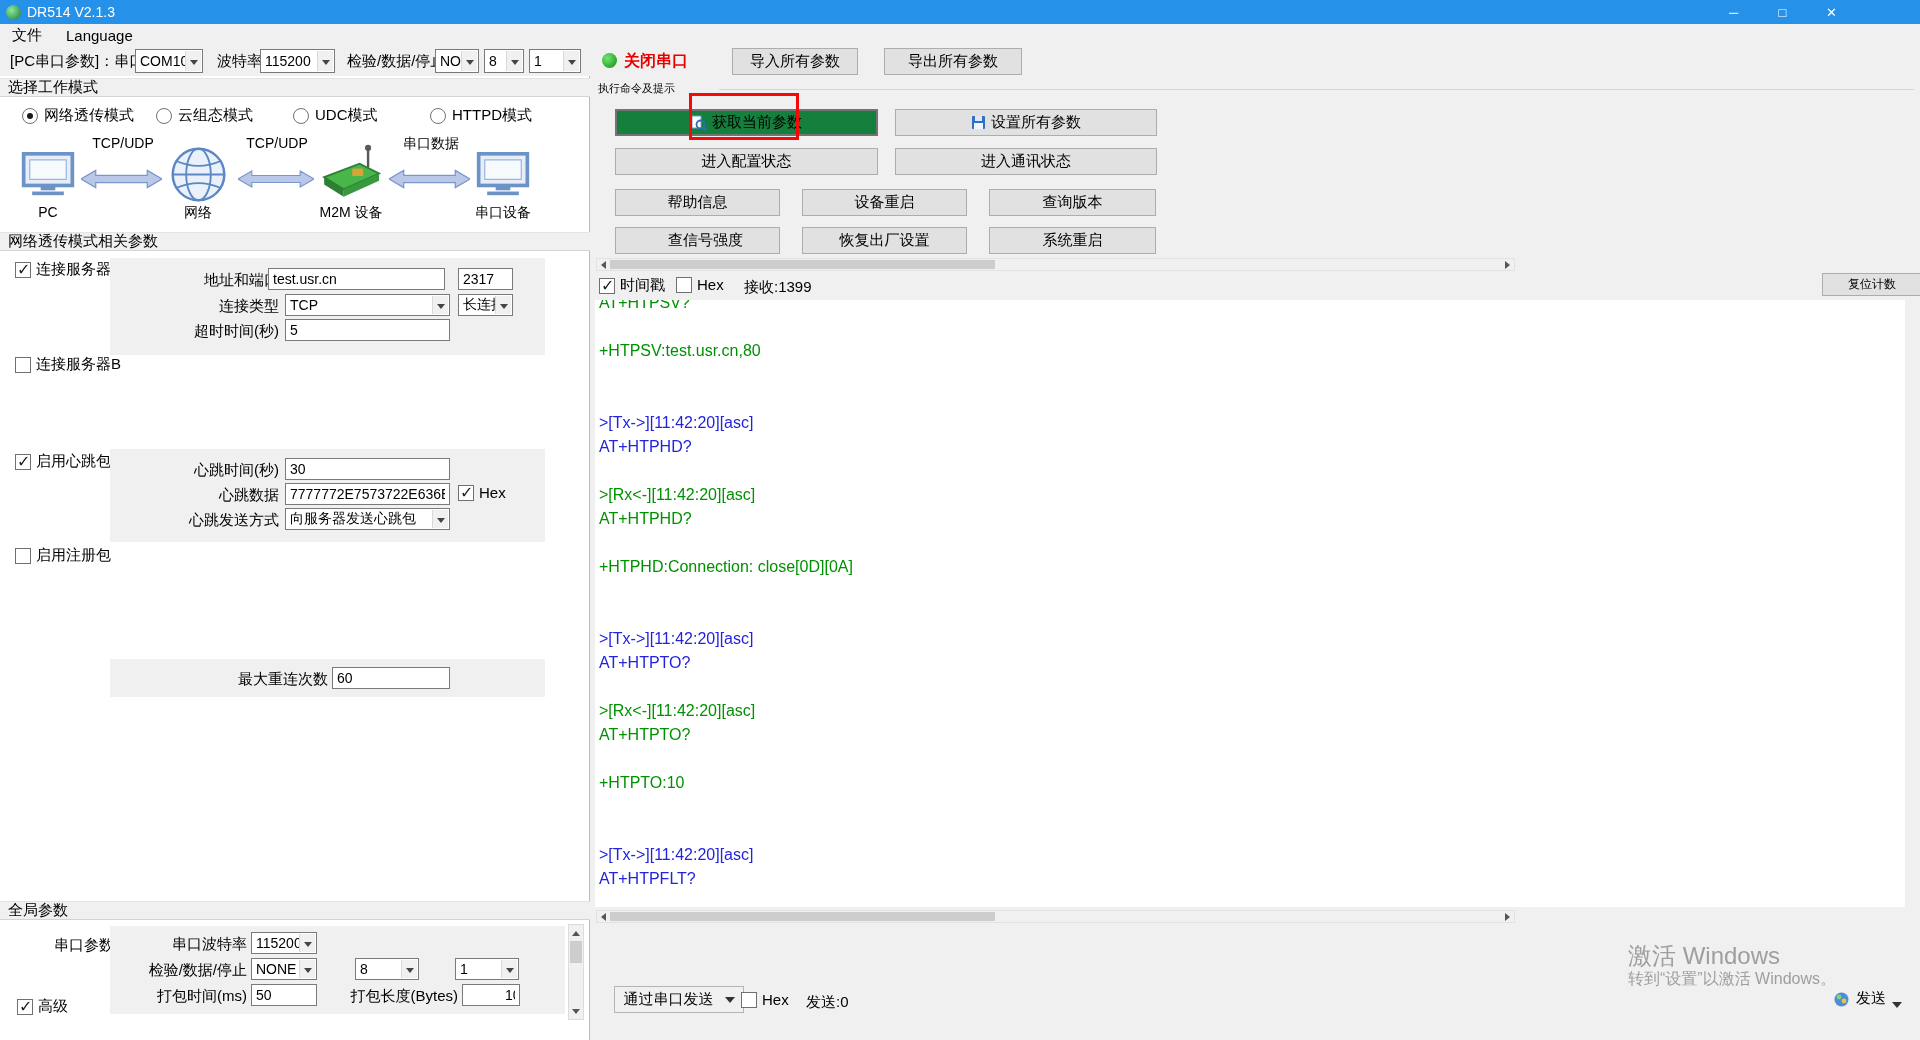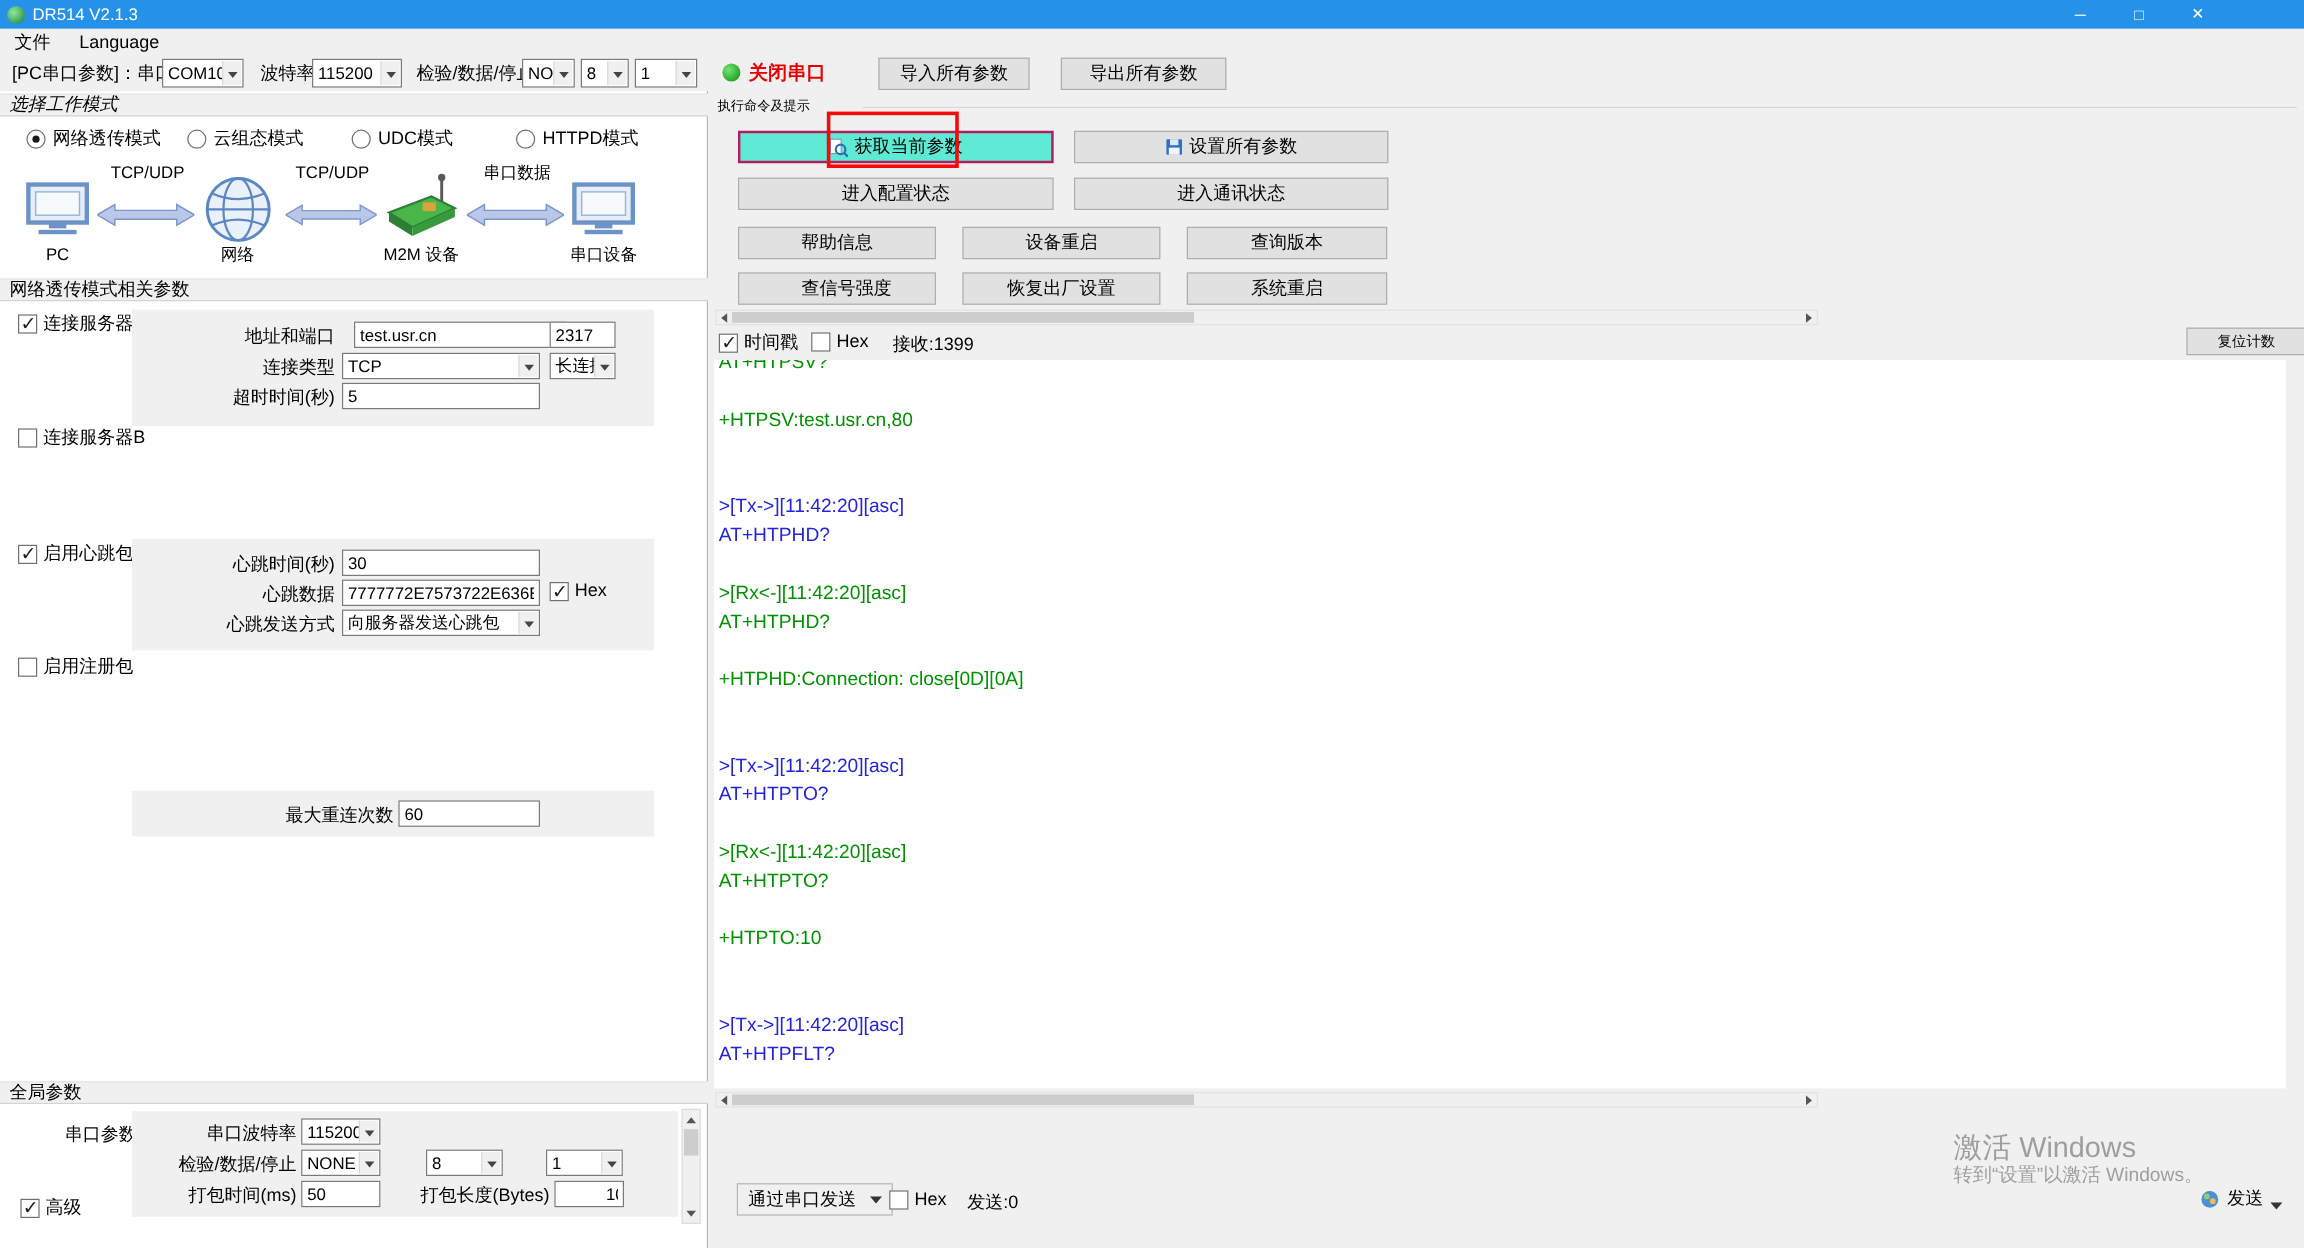--- a/index.html
+++ b/index.html
@@ -22,21 +22,21 @@
   .toolbar { position:absolute; left:0; top:47px; width:100%; height:29px; background:#f0f0f0; }
   .tlabel { position:absolute; top:5px; font-size:15px; white-space:nowrap; }
 
   .select { position:absolute; height:24px; background:#fff; border:1px solid #7a7a7a; display:flex; align-items:center; padding:0 18px 0 4px; font-size:14px; white-space:nowrap; overflow:hidden; }
   .select .sel-btn { position:absolute; right:1px; top:1px; bottom:1px; width:16px; background:#f0f0f0; border-left:1px solid #d9d9d9; }
   .select .arr { position:absolute; right:4px; top:10px; width:0; height:0; border-left:4px solid transparent; border-right:4px solid transparent; border-top:5px solid #444; z-index:2; }
   .select.h22 { height:22px; }
   .select.h22 .arr { top:9px; }
 
   .btn { position:absolute; height:27px; background:#e1e1e1; border:1px solid #adadad; display:flex; align-items:center; justify-content:center; font-size:15px; white-space:nowrap; gap:5px; }
-  .btn.focused { background:#5eead4; border:2px solid #be185d; }
+  .btn.focused { background:#15803d; border:2px solid #737373; }
 
   .tinput { position:absolute; height:22px; border:1px solid #7a7a7a; background:#fff; font-size:14px; padding:0 4px; font-family:inherit; }
 
   .checkbox { position:absolute; display:flex; align-items:center; gap:5px; white-space:nowrap; font-size:15px; }
   .cb-box { width:16px; height:16px; background:#fff; border:1px solid #707070; position:relative; flex:0 0 auto; }
   .cb-box.checked::after { content:"✓"; position:absolute; left:1px; top:-3px; font-size:16px; color:#1a1a1a; }
 
   .radio { display:flex; align-items:center; gap:6px; position:absolute; white-space:nowrap; font-size:15px; }
   .radio-dot { width:16px; height:16px; border-radius:50%; background:#fff; border:1px solid #707070; position:relative; flex:0 0 auto; }
   .radio-dot.on::after { content:""; position:absolute; left:4px; top:4px; width:6px; height:6px; border-radius:50%; background:#1a1a1a; }
@@ -133,21 +133,21 @@
         <span class="arr"></span>
     </div>
     <span class="port-dot" style="left:602px; top:6px;"></span>
     <span class="close-port-text" style="left:624px; top:4px;">关闭串口</span>
     <div class="btn" style="left:732px; top:1px; width:126px;">导入所有参数</div>
     <div class="btn" style="left:884px; top:1px; width:138px;">导出所有参数</div>
   </div>
 
   <div class="left-panel">
 
-    <div class="sec-header" style="top:2px;font-style:italic;">
+    <div class="sec-header" style="top:2px;">
       <span>选择工作模式</span>
     </div>
 
     <div class="radio" style="left:22px; top:30px;">
       <span class="radio-dot on"></span>
       <span>网络透传模式</span>
     </div>
     <div class="radio" style="left:156px; top:30px;">
       <span class="radio-dot"></span>
       <span>云组态模式</span>
@@ -212,21 +212,21 @@
     <div class="sec-header" style="top:156px;">
       <span>网络透传模式相关参数</span>
     </div>
 
     <div class="checkbox" style="left:15px; top:184px;">
       <span class="cb-box checked"></span>
       <span>连接服务器A</span>
     </div>
     <div class="group" style="left:110px; top:182px; width:435px; height:97px;">
       <span class="flabel" style="left:0; top:13px; width:169px;">地址和端口</span>
-      <input class="tinput" style="left: 185px; top: 10px; width: 177px;" value="test.usr.cn">
+      <input class="tinput" style="left: 158px; top: 10px; width: 177px;" value="test.usr.cn">
       <input class="tinput" style="left: 348px; top: 10px; width: 55px;" value="2317">
 
       <span class="flabel" style="left:0; top:39px; width:169px;">连接类型</span>
       <div class="select h22" style="left:175px; top:36px; width:165px;">
         <span>TCP</span>
           <span class="sel-btn"></span>
           <span class="arr"></span>
       </div>
       <div class="select h22" style="left:348px; top:36px; width:55px;">
         <span>长连接</span>

